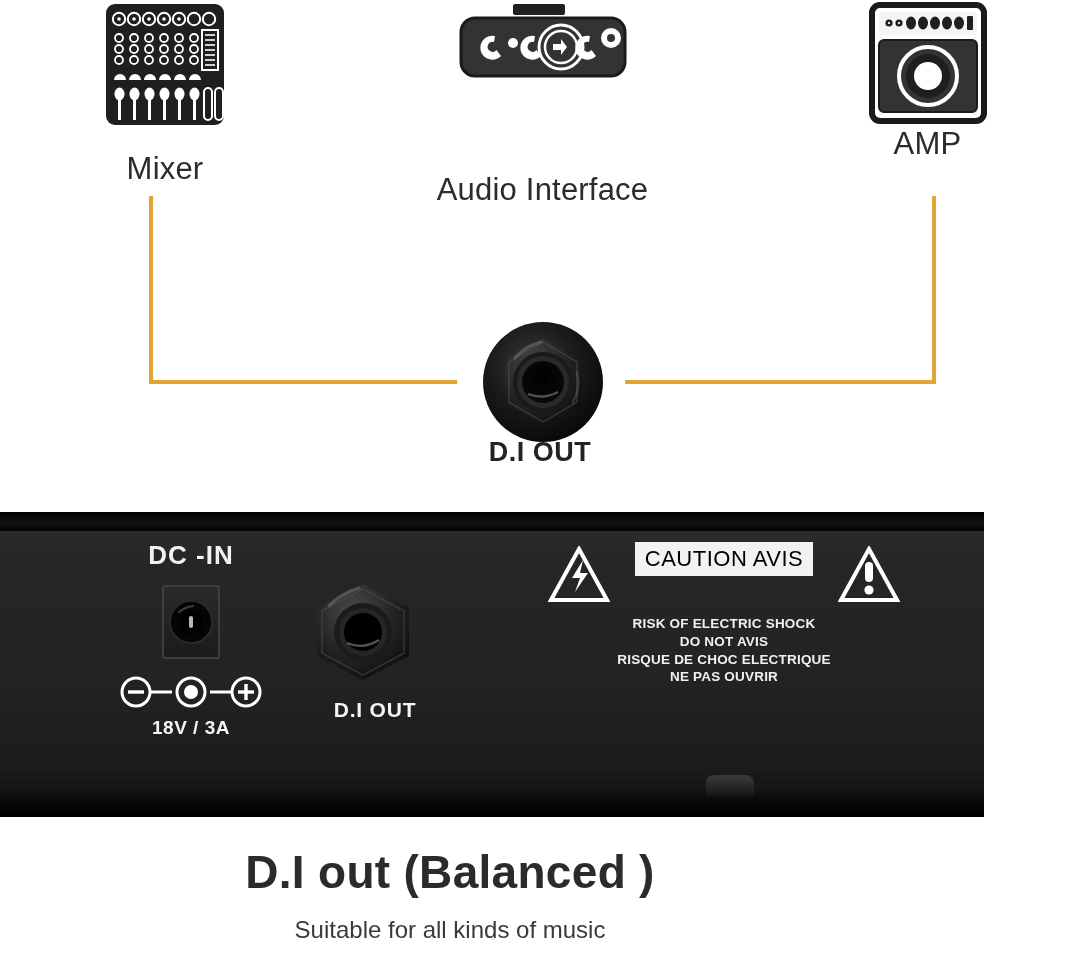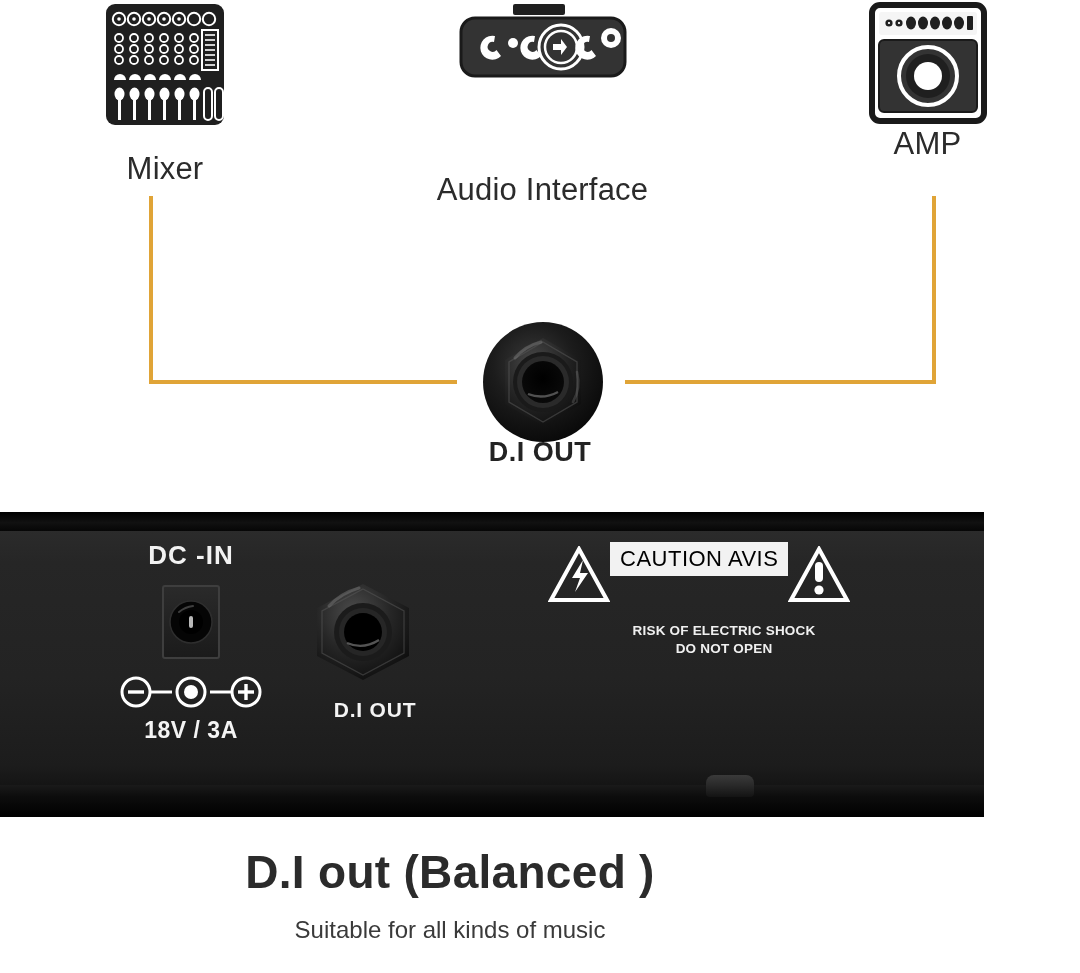--- a/index.html
+++ b/index.html
@@ -120,44 +120,44 @@
     margin: 14px auto 0;
     width: 58px; height: 74px;
     background: linear-gradient(180deg,#2a2a2a,#1b1b1b);
     border: 2px solid #3e3e3e;
     border-radius: 3px;
     display: flex; align-items: center; justify-content: center;
   }
   #dcin-polarity { margin: 16px auto 0; display: block; }
   #dcin-rating {
     margin-top: 8px; text-align: center;
-    color: #f4f4f4; font-size: 23px; font-weight: bold; letter-spacing: 0.5px;
+    color: #f4f4f4; font-size: 19px; font-weight: bold; letter-spacing: 0.5px;
   }
 
   
   #panel-jack-group { position: absolute; left: 305px; top: 68px; width: 140px; }
   #panel-jack-svg { display: block; margin: 0 auto; }
   #panel-jack-label {
     margin-top: 10px; text-align: center;
     color: #f4f4f4; font-size: 21px; font-weight: bold; letter-spacing: 0.8px;
   }
 
   
   #caution-block { position: absolute; left: 548px; top: 34px; width: 352px; }
-  #caution-row { display: flex; align-items: flex-start; }
+  #caution-row { display: flex; align-items: flex-start; justify-content: space-between; }
   .warn-tri { flex: 0 0 auto; }
   #caution-banner {
     background: #f2f2f2; color: #000;
     font-size: 22px; font-weight: 500;
     padding: 4px 10px 5px;
     letter-spacing: 0.5px;
     margin-top: 14px;
     white-space: nowrap;
   }
-  #caution-lines { margin-top: 14px; text-align: center; }
+  #caution-lines { margin-top: 7px; text-align: center; }
   .caution-line {
     color: #f0f0f0; font-weight: bold;
     font-size: 13.5px; line-height: 1.32; letter-spacing: 0.2px;
     white-space: nowrap;
   }
   #serial-wrap { margin-top: 11px; padding-left: 46px; }
   #serial-label {
     color: #f4f4f4; font-weight: bold; font-size: 19px; letter-spacing: 0.4px;
   }
   #serial-box {
@@ -423,21 +423,23 @@
         <span class="warn-tri">
           <svg width="62" height="58" viewBox="0 0 62 58">
             <polygon points="31,3 59,54 3,54" fill="none" stroke="#ffffff" stroke-width="4"></polygon>
             <rect x="27" y="16" width="8" height="20" rx="4" fill="#ffffff"></rect>
             <circle cx="31" cy="44" r="4.6" fill="#ffffff"></circle>
           </svg>
         </span>
       </div>
       <div id="caution-lines">
         <div class="caution-line">RISK OF ELECTRIC SHOCK</div>
-        <div class="caution-line">DO NOT OPEN</div>
+        <div class="caution-line">DO NOT AVIS</div>
+        <div class="caution-line">RISQUE DE CHOC ELECTRIQUE</div>
+        <div class="caution-line">NE PAS OUVRIR</div>
       </div>
     </div>
   </div>
 
   <div id="caption">
     <div id="caption-title">D.I out (Balanced )</div>
     <div id="caption-sub">Suitable for all kinds of music</div>
   </div>
 
 </div>

